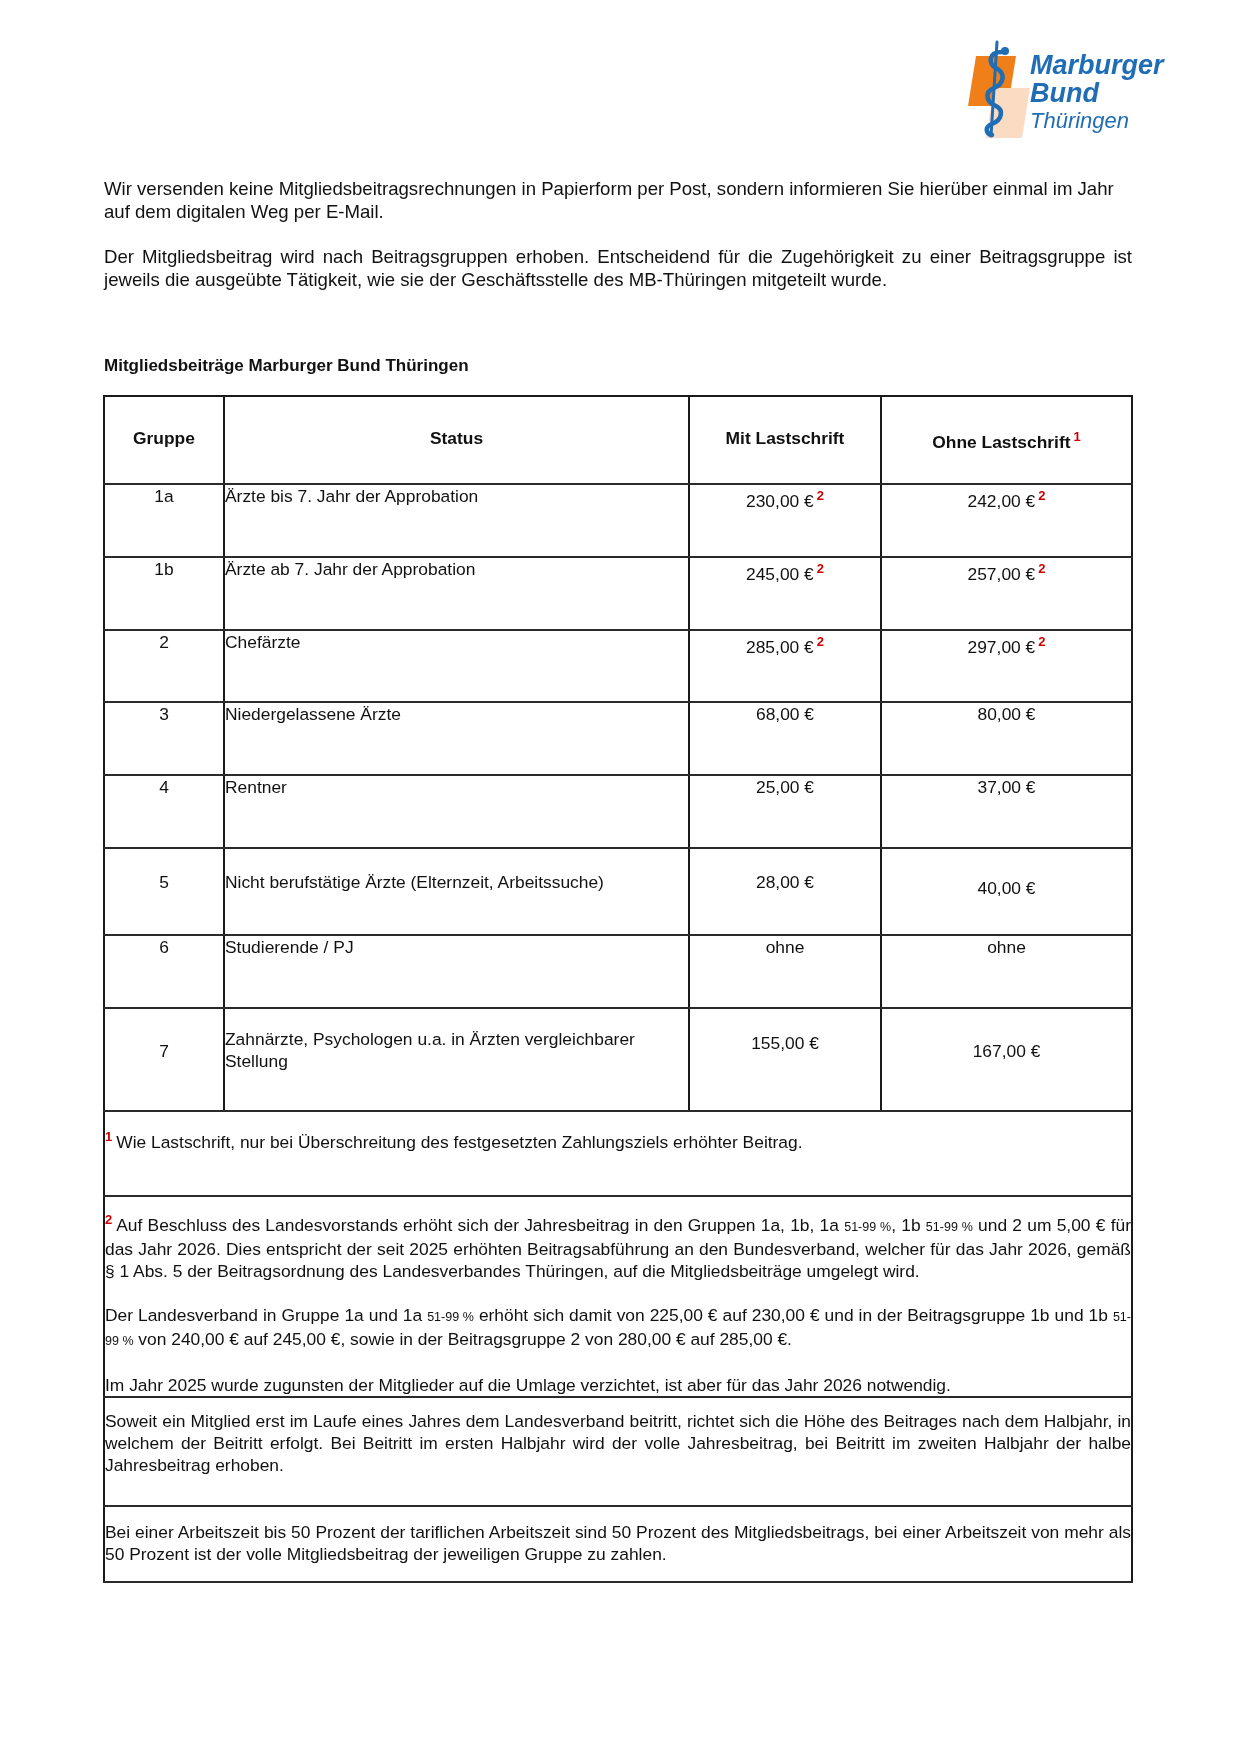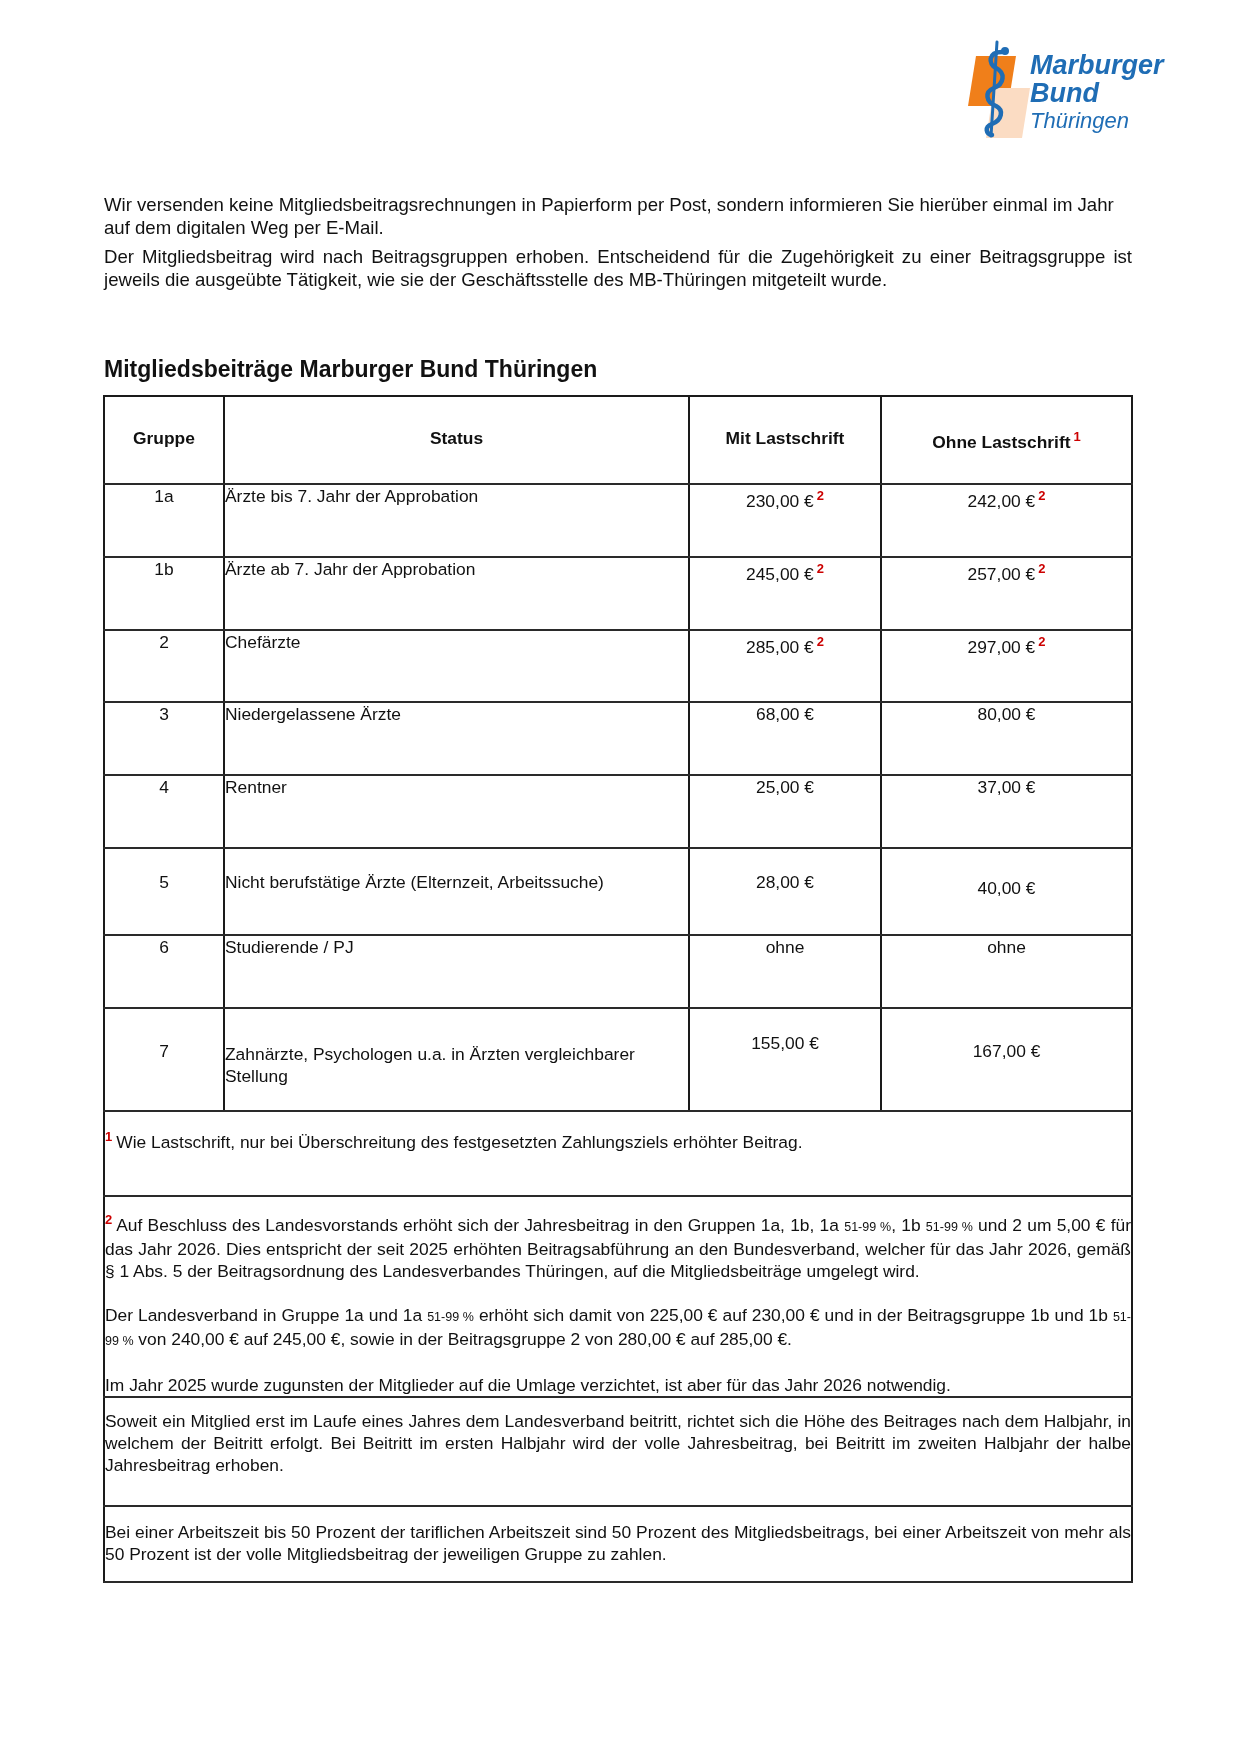--- a/index.html
+++ b/index.html
@@ -3,23 +3,23 @@
 <meta charset="utf-8">
 <style>
   html, body { margin: 0; padding: 0; background: #ffffff; }
   body {
     width: 1241px; height: 1755px; position: relative; overflow: hidden;
     font-family: "Liberation Sans", sans-serif; color: #111;
   }
   .logo { position: absolute; left: 958px; top: 38px; width: 210px; height: 105px; }
   .logo svg { width: 100%; height: 100%; }
   .intro { position: absolute; left: 104px; width: 1028px; font-size: 18.6px; line-height: 23px; margin: 0; }
-  .intro.p1 { top: 193px; }
+  .intro.p1 { top: 177px; }
   .intro.p2 { top: 245px; text-align: justify; }
-  .section-title { position: absolute; left: 104px; top: 356px; font-size: 23px; font-weight: bold; margin: 0; }
+  .section-title { position: absolute; left: 104px; top: 356px; font-size: 17px; font-weight: bold; margin: 0; }
 
   table.fees {
     position: absolute; left: 103px; top: 395px; width: 1028px;
     border-collapse: collapse; border: 2.5px solid #1a1a1a; table-layout: fixed;
     font-size: 17.4px;
   }
   table.fees td, table.fees th {
     border: 2px solid #1a1a1a; border-bottom-color: #2a2a2a; padding: 0; vertical-align: top;
   }
   table.fees th { font-weight: bold; text-align: center; vertical-align: middle; height: 86px; }
@@ -119,21 +119,21 @@
       <td class="cell c-ohne" style="padding-top:28px">40,00 €</td>
     </tr>
     <tr style="height:73px">
       <td class="cell c-gruppe">6</td>
       <td class="cell c-status">Studierende / PJ</td>
       <td class="cell c-mit">ohne</td>
       <td class="cell c-ohne">ohne</td>
     </tr>
     <tr style="height:103px">
       <td class="cell c-gruppe" style="padding-top:31px">7</td>
-      <td class="cell c-status" style="padding-top:34px; padding-right:40px">Zahnärzte, Psychologen u.a. in Ärzten vergleichbarer Stellung</td>
+      <td class="cell c-status" style="padding-top:19px; padding-right:40px">Zahnärzte, Psychologen u.a. in Ärzten vergleichbarer Stellung</td>
       <td class="cell c-mit" style="padding-top:23px">155,00 €</td>
       <td class="cell c-ohne" style="padding-top:31px">167,00 €</td>
     </tr>
     <tr style="height:85px">
       <td colspan="4" class="note" style="padding-top:14px">
         <span class="sup" style="margin-left:0;margin-right:4px">1</span><span>Wie Lastschrift, nur bei Überschreitung des festgesetzten Zahlungsziels erhöhter Beitrag.</span>
       </td>
     </tr>
     <tr style="height:175px">
       <td colspan="4" class="note" style="padding-top:12px">

